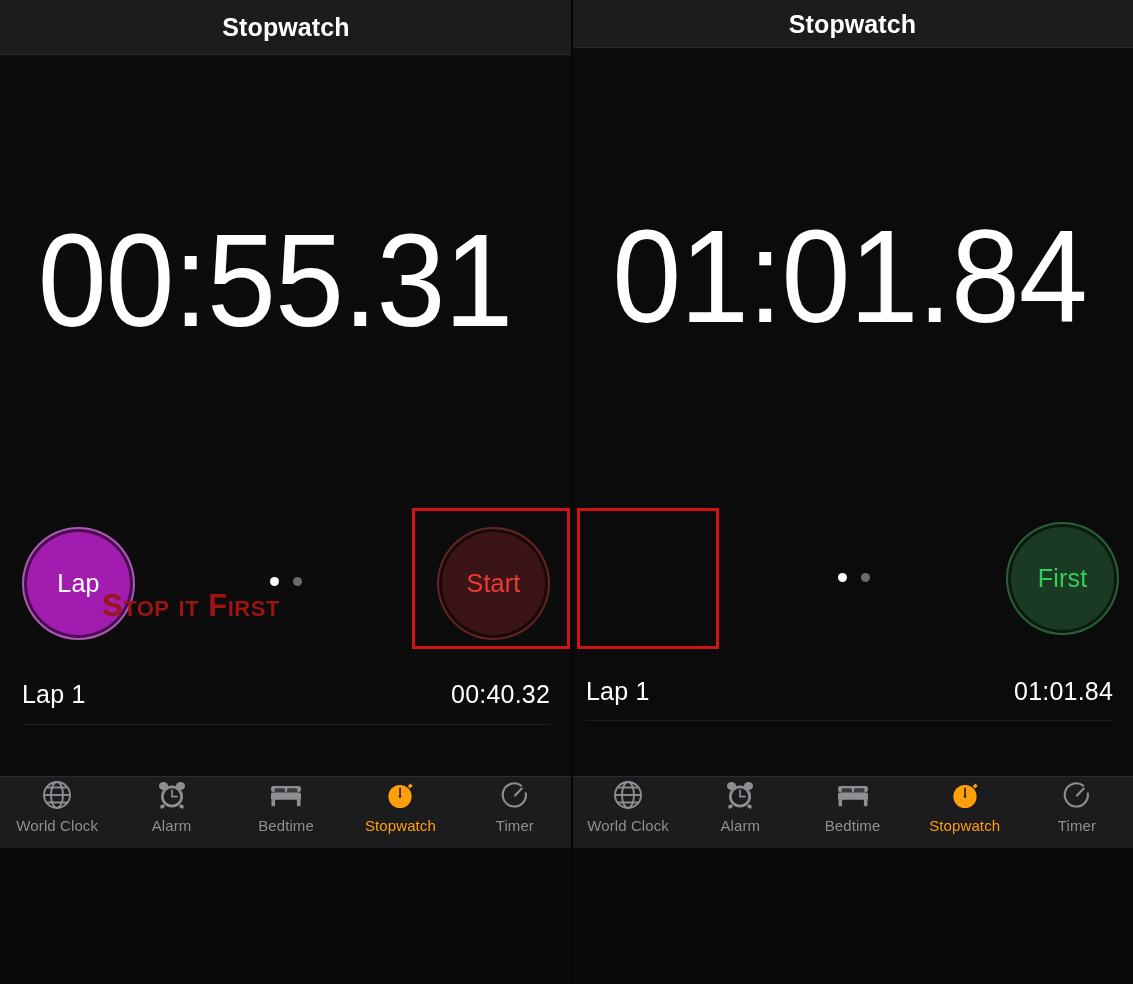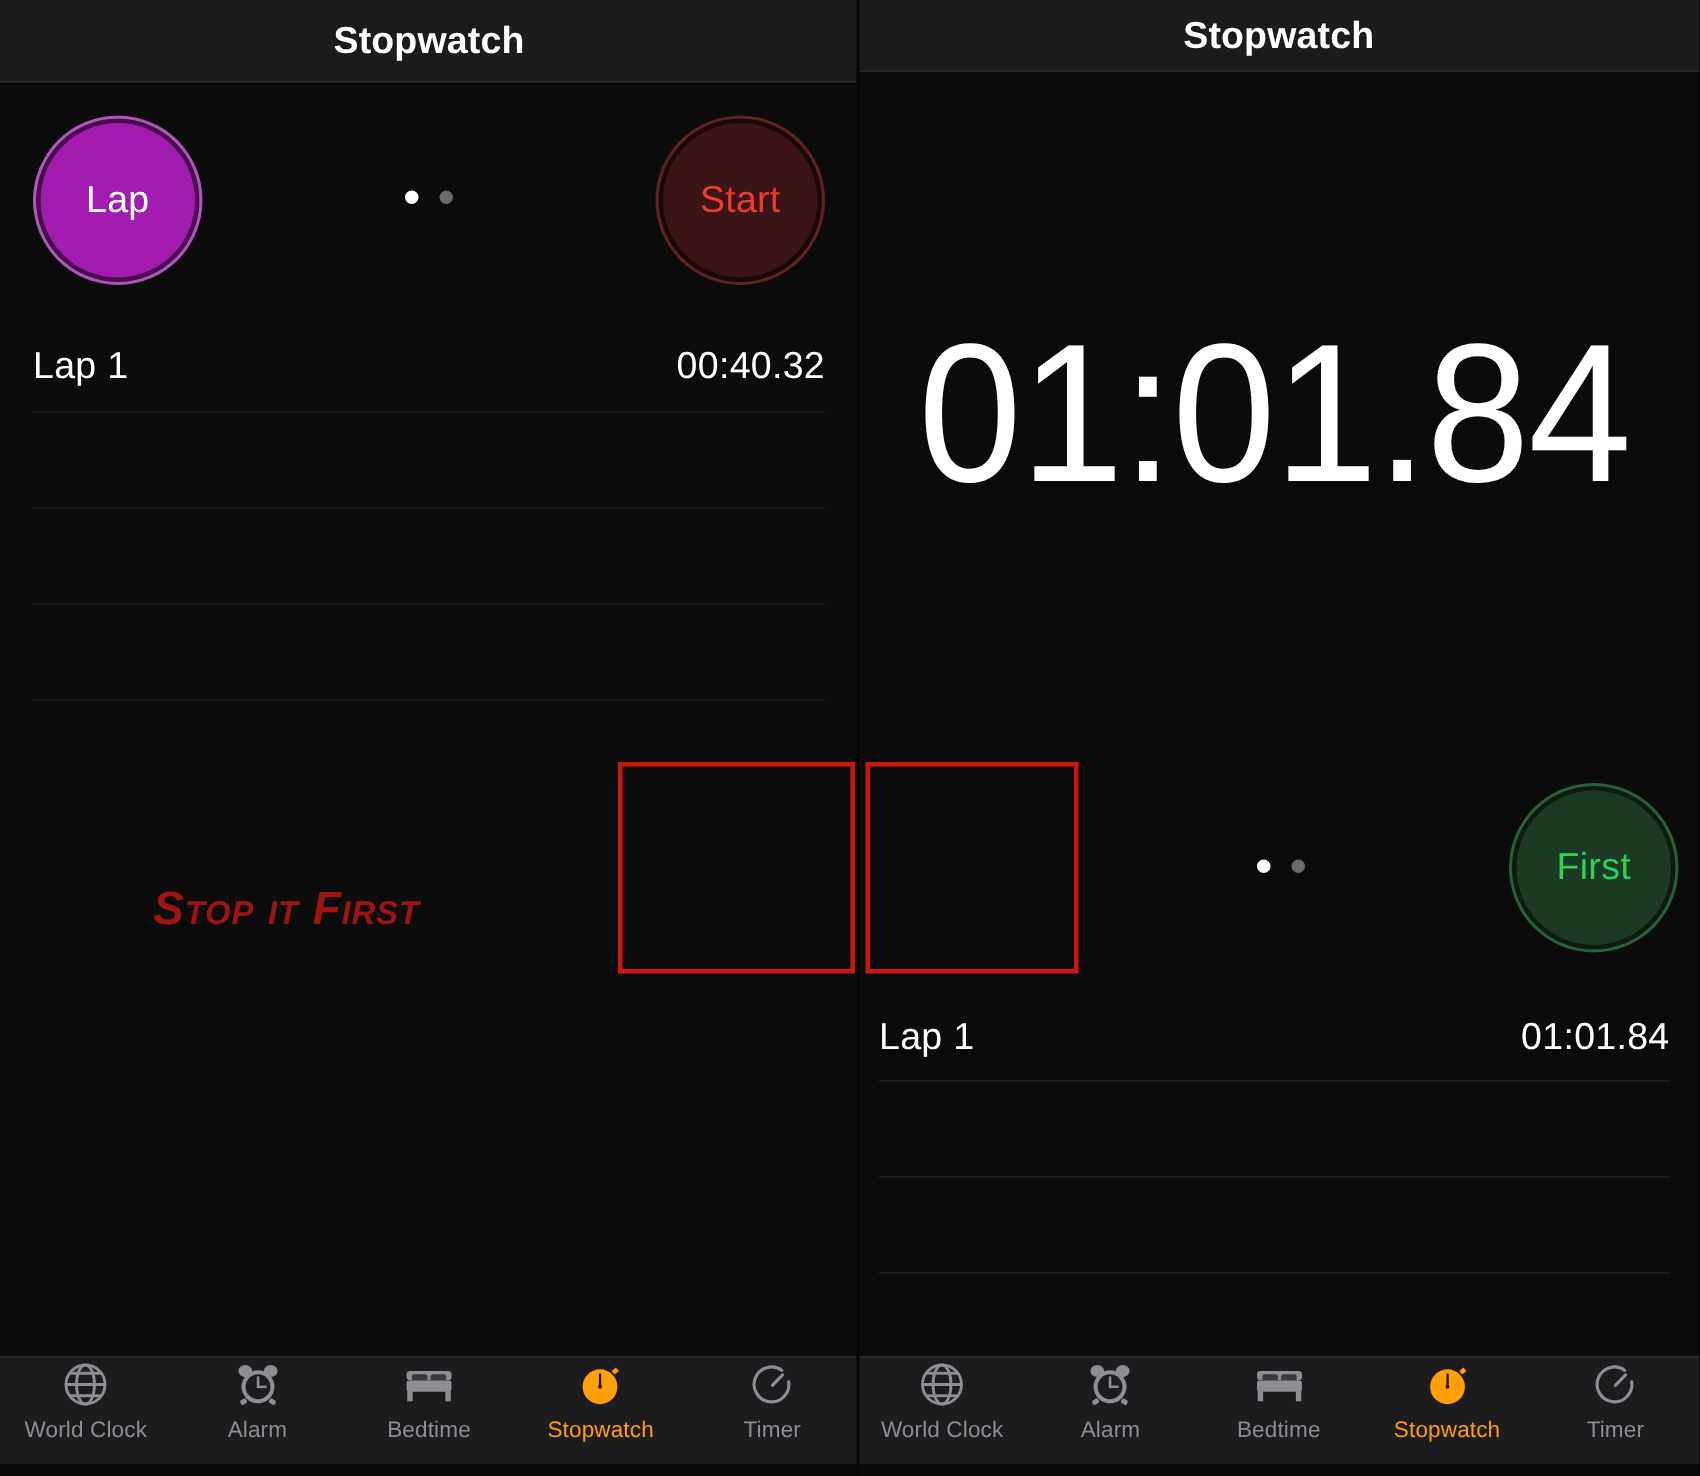--- a/index.html
+++ b/index.html
@@ -16,21 +16,21 @@
     position: relative;
     width: 1133px;
     height: 984px;
     background: #0a0a0a;
     display: flex;
   }
 
   
   .panel {
     position: relative;
-    height: 976px;
+    height: 848px;
     background: #0c0c0c;
     overflow: hidden;
   }
   .panel.left  { width: 572px; }
   .panel.right { width: 561px; background: #0b0b0b; }
 
   .panel-divider {
     position: absolute;
     left: 571px;
     top: 0;
@@ -160,21 +160,20 @@
     left: 102px;
     top: 588px;
     color: #9c1414;
     font-family: "Liberation Sans", sans-serif;
     font-size: 31px;
     font-weight: bold;
     font-variant: small-caps;
     letter-spacing: 0.5px;
     z-index: 20;
     white-space: nowrap;
-    font-style: italic;
   }
 
   
   .hl-box {
     position: absolute;
     border: 3px solid #d01414;
     z-index: 25;
     pointer-events: none;
   }
   .hl-box.stop-box  { left: 412px; top: 508px; width: 158px; height: 141px; }
@@ -245,20 +244,23 @@
 
 <div id="root">
 
   <div class="panel left">
 
     <div class="nav-header">
       <span class="nav-title">Stopwatch</span>
       <div class="nav-hairline"></div>
     </div>
 
+    <div class="timer-area">
+      <span class="timer-text">00:55.31</span>
+    </div>
 
     <div class="controls">
       <div class="ctrl-btn lap">
         <span>Lap</span>
       </div>
 
       <div class="page-dots left-dots">
         <span class="dot active"></span>
         <span class="dot inactive"></span>
       </div>

